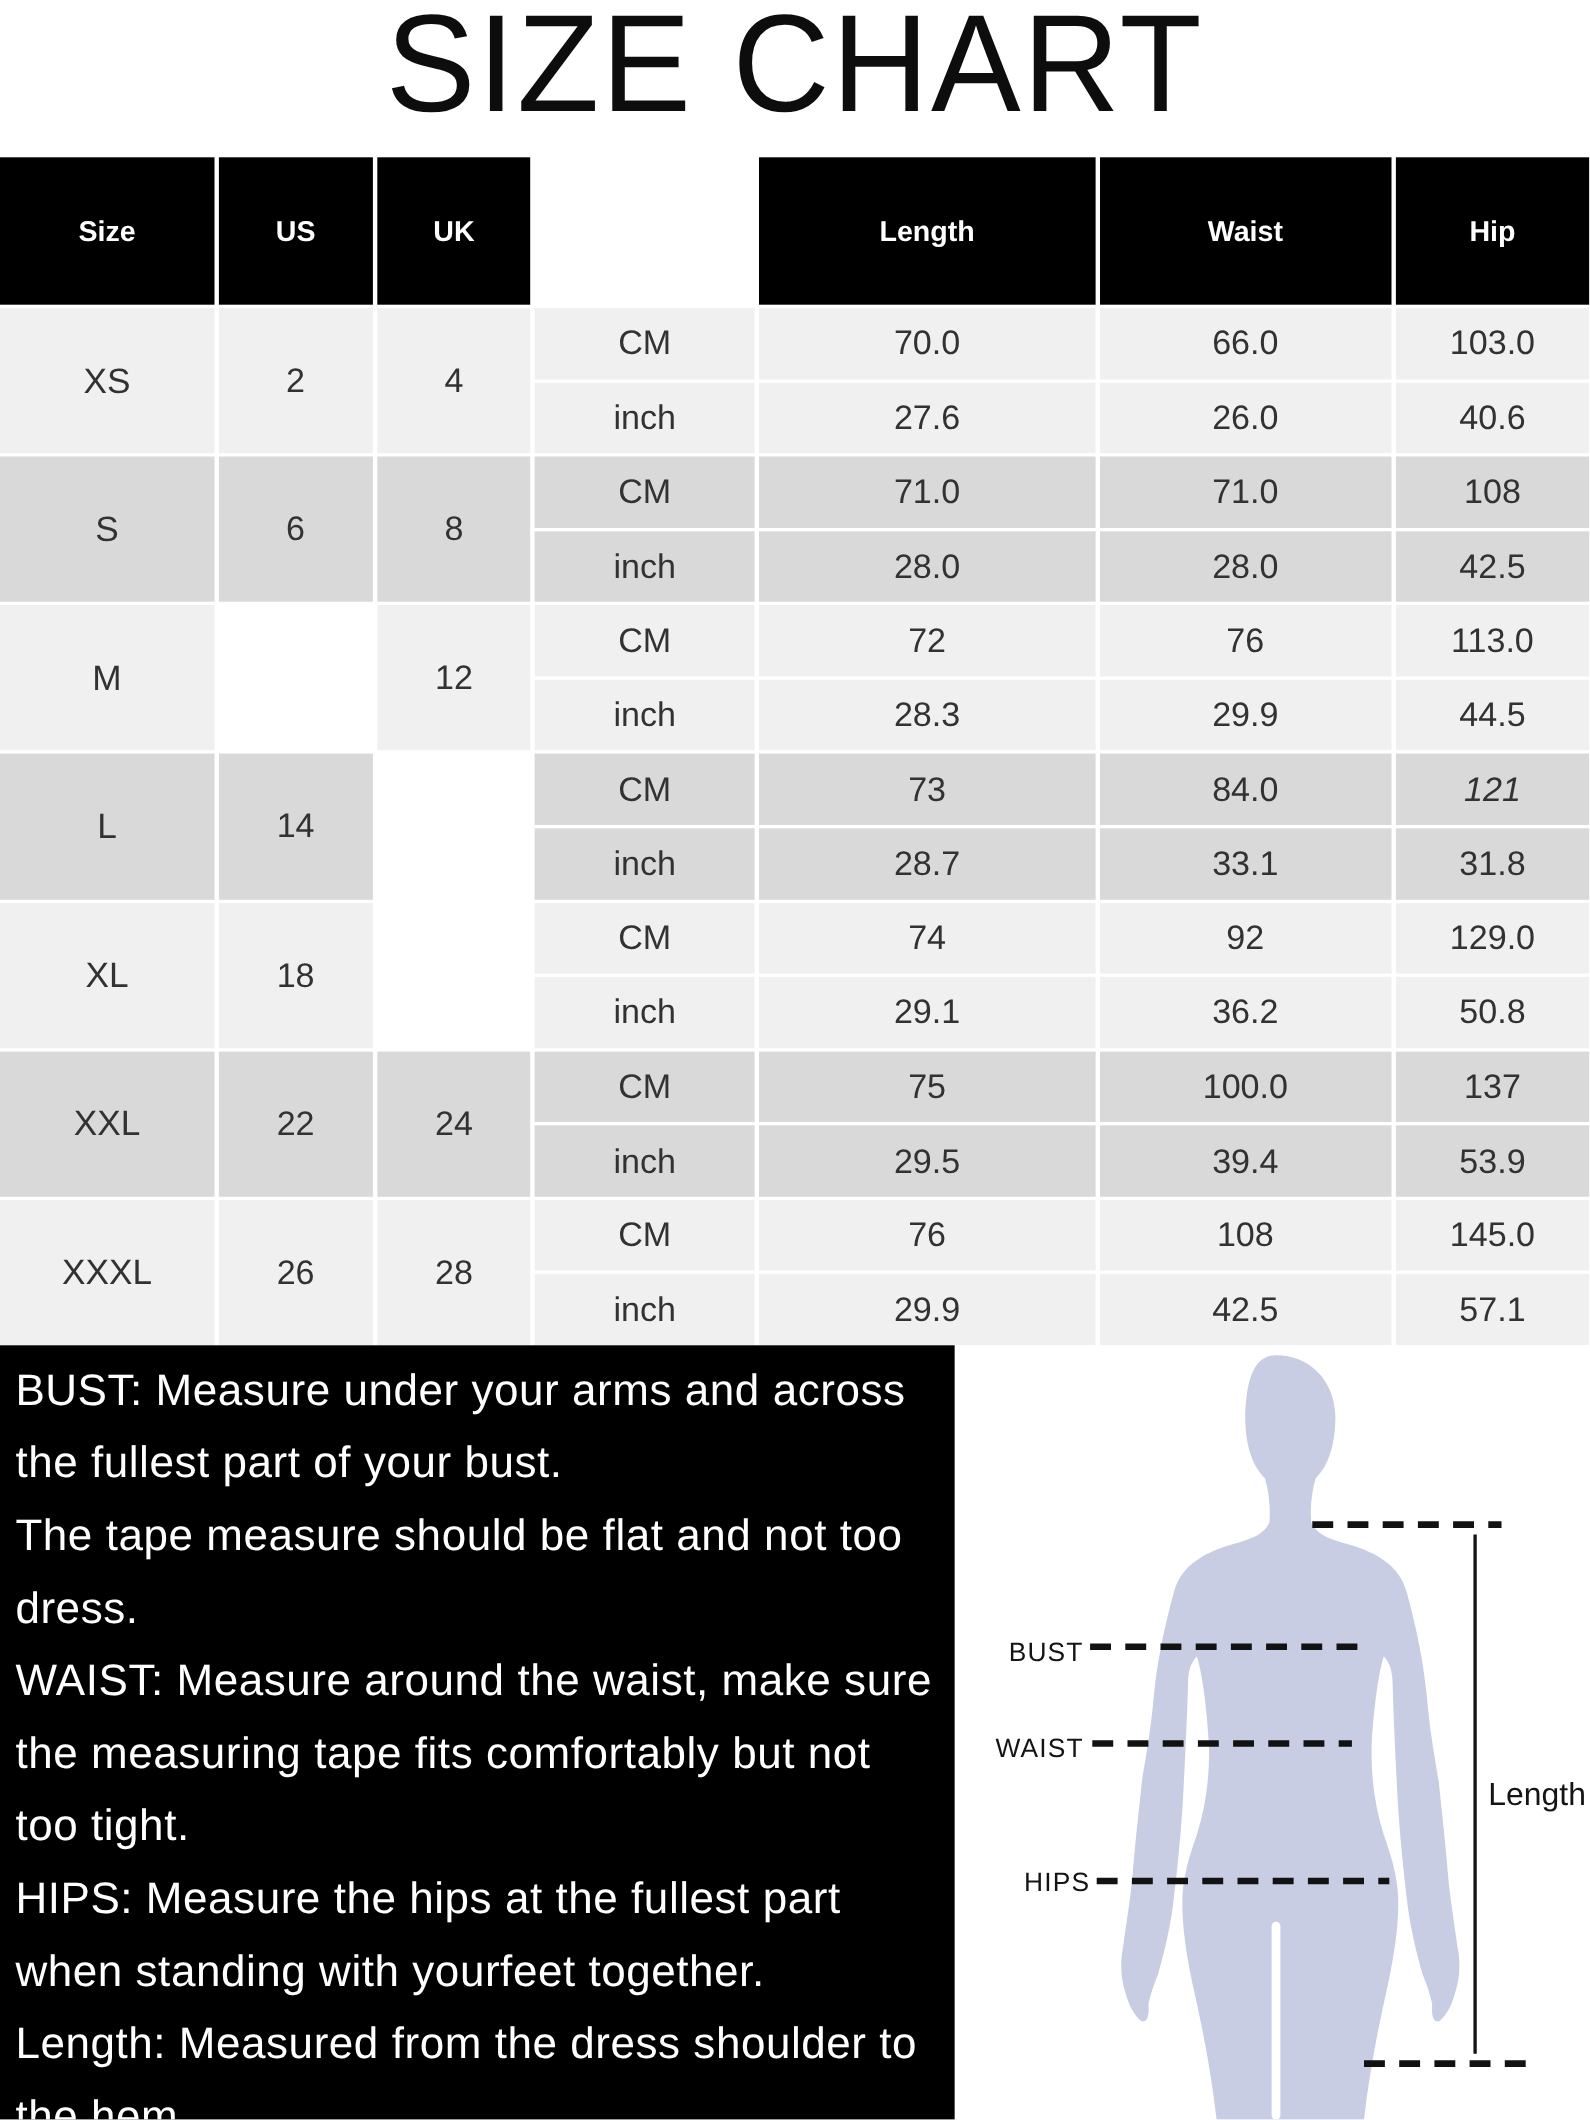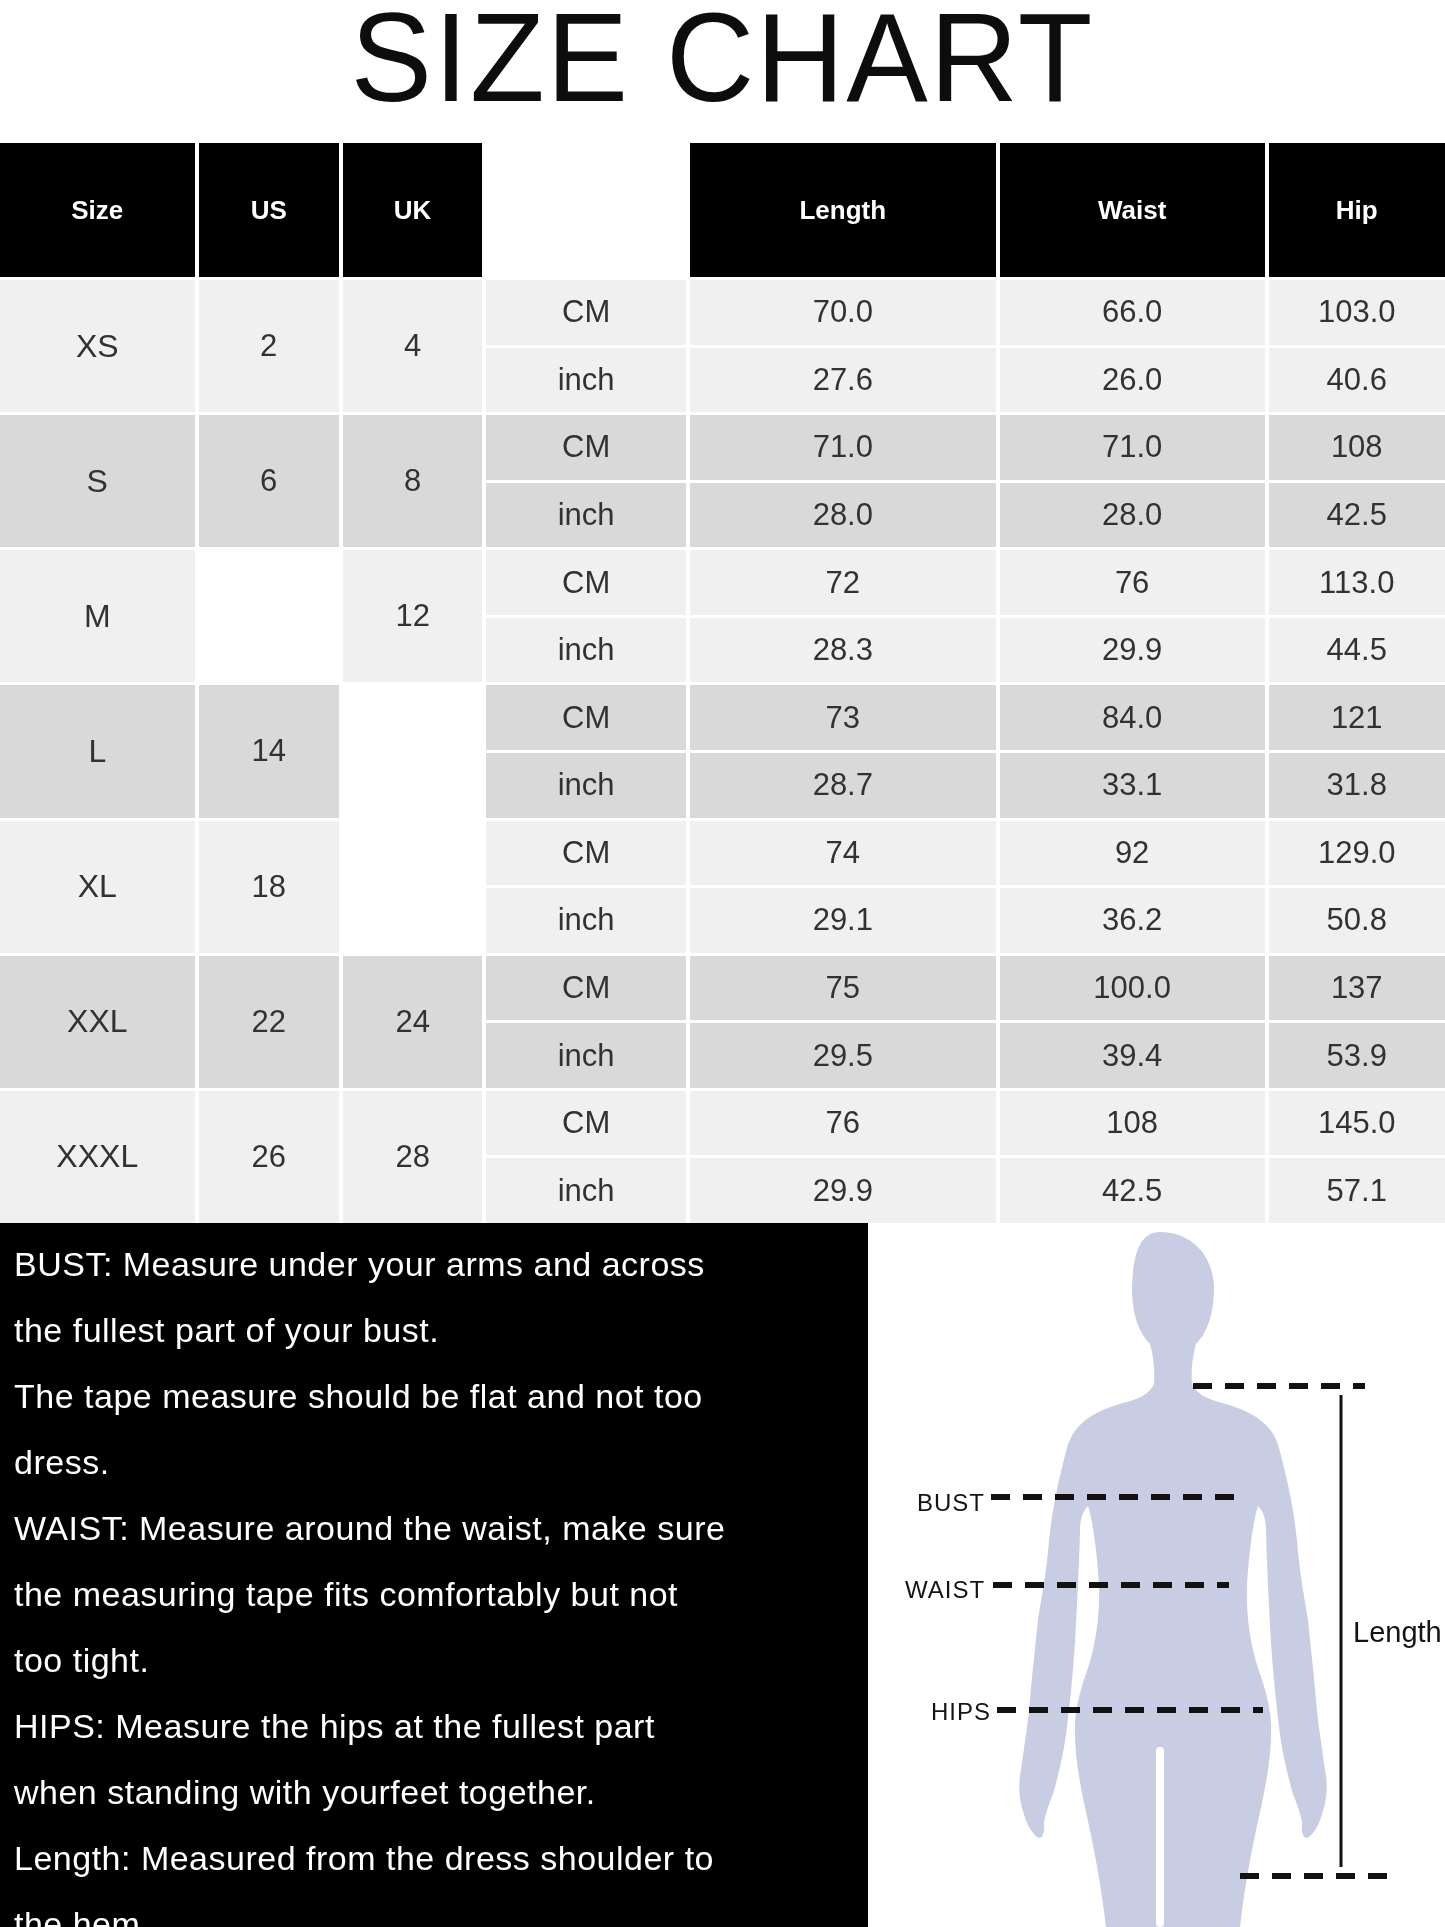--- a/index.html
+++ b/index.html
@@ -38,21 +38,21 @@
   .shade-dark  { background:var(--row_dark,#d9d9d9); }
   .size-cell { font-size:32px; }
 
   
   .instructions {
     position:absolute; top:1223px; left:0; width:868px; height:704px;
     background:var(--instructions_bg,#000); color:var(--instructions_text,#fff);
     padding:8px 16px 0 14px; overflow:hidden;
   }
   .instr-line {
-    font-size:34px; line-height:66px; white-space:nowrap; font-weight:400;
+    font-size:40px; line-height:66px; white-space:nowrap; font-weight:400;
     letter-spacing:0.5px;
   }
 
   
   .diagram {
     position:absolute; top:1223px; left:868px; width:577px; height:704px;
     background:#fff;
   }
   .diagram svg { position:absolute; top:0; left:0; }
   .diag-label {
@@ -108,21 +108,21 @@
       <div class="cell shade-light" style="grid-area: 6 / 7;">113.0</div>
       <div class="cell shade-light" style="grid-area: 7 / 4;">inch</div>
       <div class="cell shade-light" style="grid-area: 7 / 5;">28.3</div>
       <div class="cell shade-light" style="grid-area: 7 / 6;">29.9</div>
       <div class="cell shade-light" style="grid-area: 7 / 7;">44.5</div>
       <div class="cell shade-dark size-cell" style="grid-area: 8 / 1 / span 2;">L</div>
       <div class="cell shade-dark" style="grid-area: 8 / 2 / span 2;">14</div>
       <div class="cell shade-dark" style="grid-area: 8 / 4;">CM</div>
       <div class="cell shade-dark" style="grid-area: 8 / 5;">73</div>
       <div class="cell shade-dark" style="grid-area: 8 / 6;">84.0</div>
-      <div class="cell shade-dark" style="grid-area: 8 / 7;">121</div>
+      <div class="cell shade-dark" style="grid-area: 8 / 7; font-style: italic;">121</div>
       <div class="cell shade-dark" style="grid-area: 9 / 4;">inch</div>
       <div class="cell shade-dark" style="grid-area: 9 / 5;">28.7</div>
       <div class="cell shade-dark" style="grid-area: 9 / 6;">33.1</div>
       <div class="cell shade-dark" style="grid-area: 9 / 7;">31.8</div>
       <div class="cell shade-light size-cell" style="grid-area: 10 / 1 / span 2;">XL</div>
       <div class="cell shade-light" style="grid-area: 10 / 2 / span 2;">18</div>
       <div class="cell shade-light" style="grid-area: 10 / 4;">CM</div>
       <div class="cell shade-light" style="grid-area: 10 / 5;">74</div>
       <div class="cell shade-light" style="grid-area: 10 / 6;">92</div>
       <div class="cell shade-light" style="grid-area: 10 / 7;">129.0</div>

